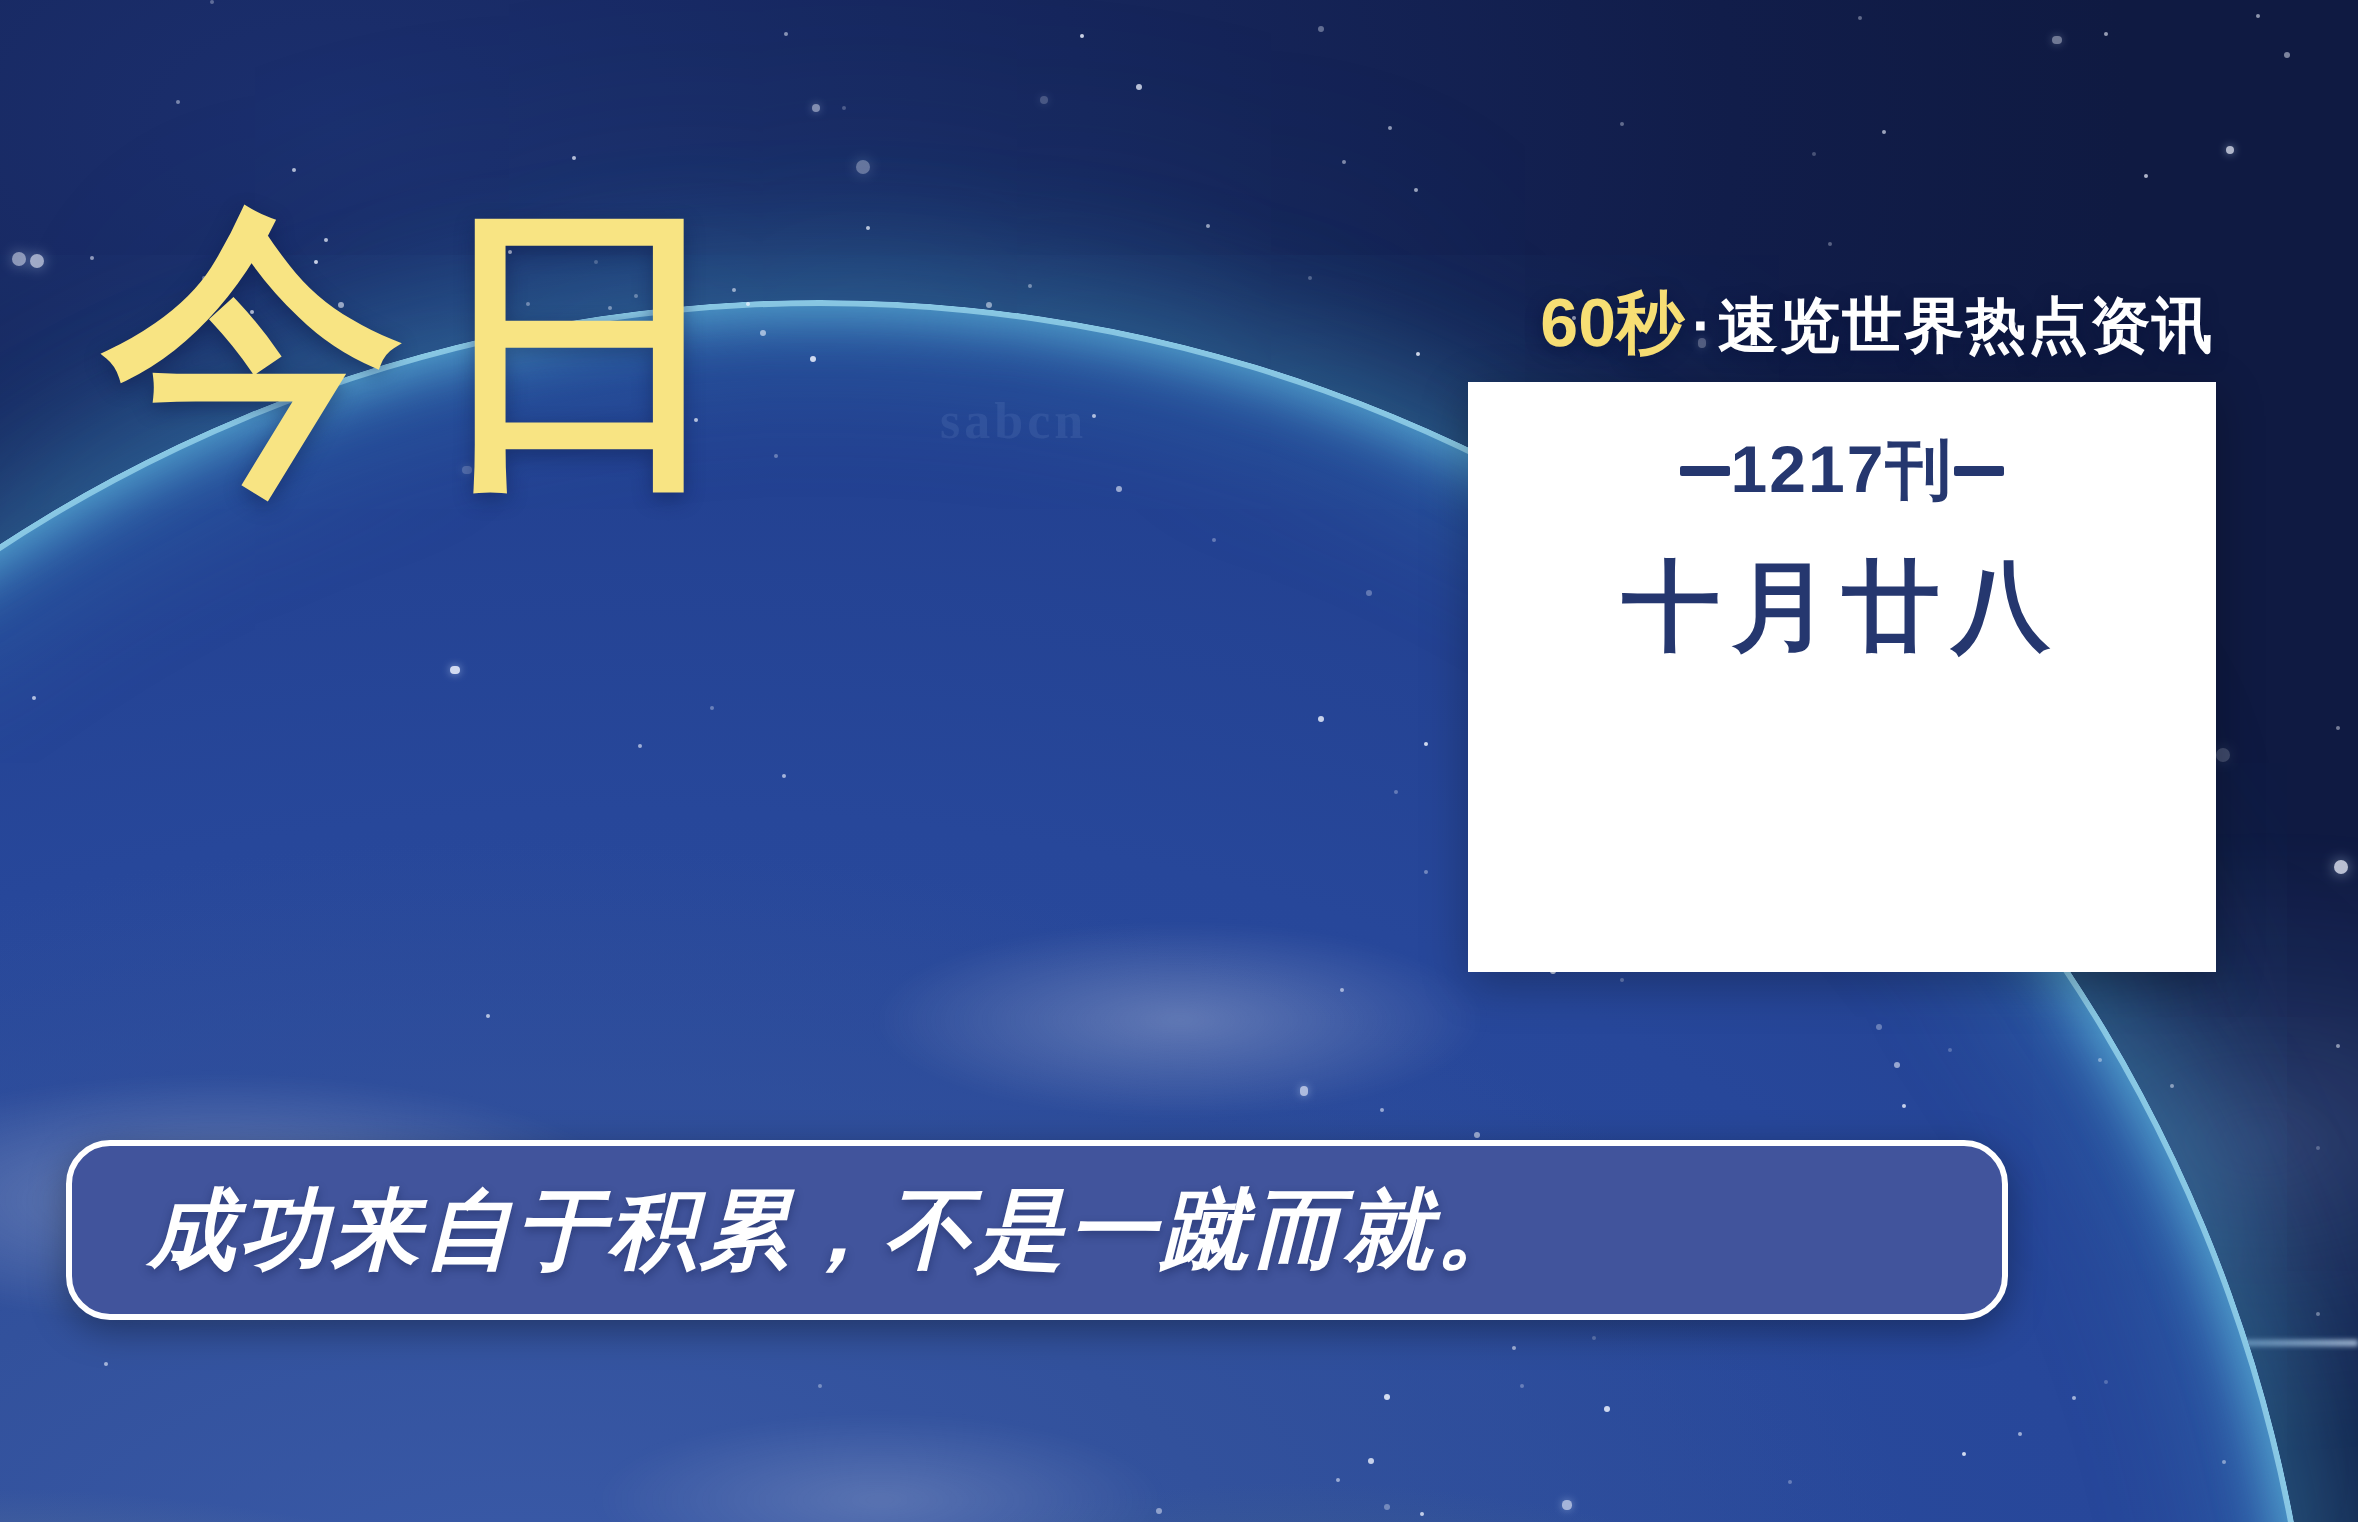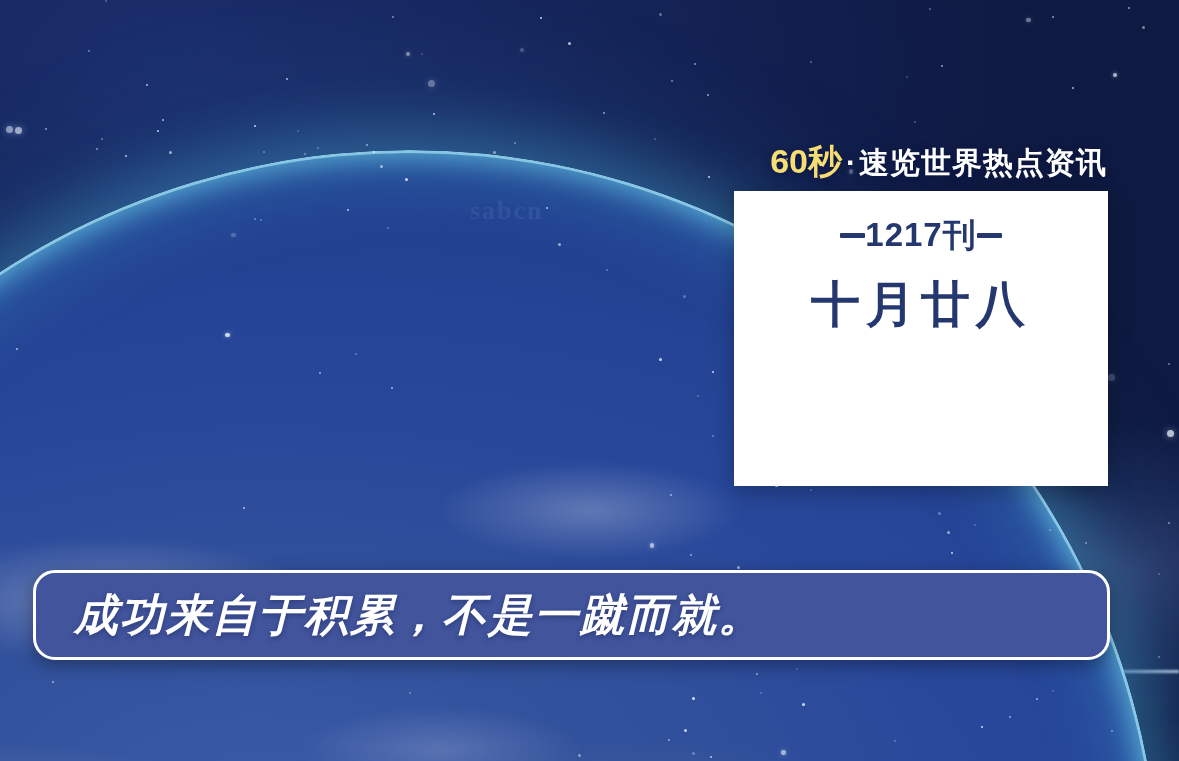--- a/index.html
+++ b/index.html
@@ -214,21 +214,21 @@
     font-weight: 700;
     letter-spacing: 6px;
     margin-top: 22px;
     line-height: 1;
   }
 
   
   .quote-bar {
     position: absolute;
     left: 33px; top: 570px;
-    width: 1077px; height: 90px;
+    width: 971px; height: 90px;
     box-sizing: border-box;
     background: #41549C;
     border: 3px solid #FFFFFF;
     border-radius: 22px;
     display: flex;
     align-items: center;
     box-shadow: 0 5px 18px rgba(0,0,0,.35);
   }
   .quote-text {
     color: #FFFFFF;
@@ -399,20 +399,21 @@
       <div class="star" style="left: 923.4px; top: 623.3px; width: 4.5px; height: 4.5px; opacity: 0.38; box-shadow: rgba(210, 230, 255, 0.7) 0px 0px 4.5px;"></div>
       <div class="star" style="left: 427.8px; top: 79.5px; width: 7px; height: 7px; opacity: 0.36; box-shadow: rgba(210, 230, 255, 0.7) 0px 0px 7px;"></div>
       <div class="star" style="left: 1084.5px; top: 541.5px; width: 2px; height: 2px; opacity: 0.49;"></div>
       <div class="star" style="left: 795.7px; top: 668.4px; width: 2px; height: 2px; opacity: 0.28;"></div>
       <div class="star" style="left: 1072.1px; top: 285.1px; width: 2px; height: 2px; opacity: 0.5;"></div>
     </div>
 
   <div class="watermark">sabcn</div>
 
   <div class="title-block">
+    <div class="title-line title-jinri">今日</div>
   </div>
 
 
   <div class="tagline">
     <span class="secs">60秒</span><span class="dot">·</span><span class="txt">速览世界热点资讯</span>
   </div>
 
   <div class="date-card">
     <div class="issue">
       <span class="dash"></span>

